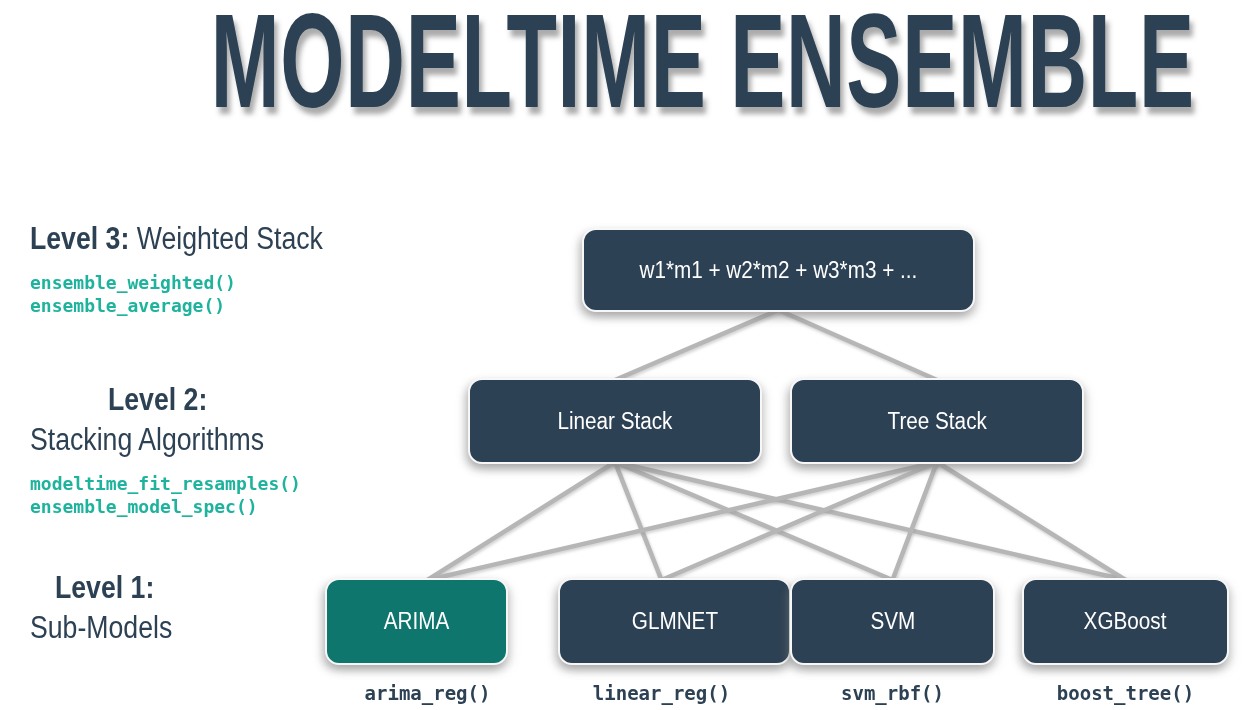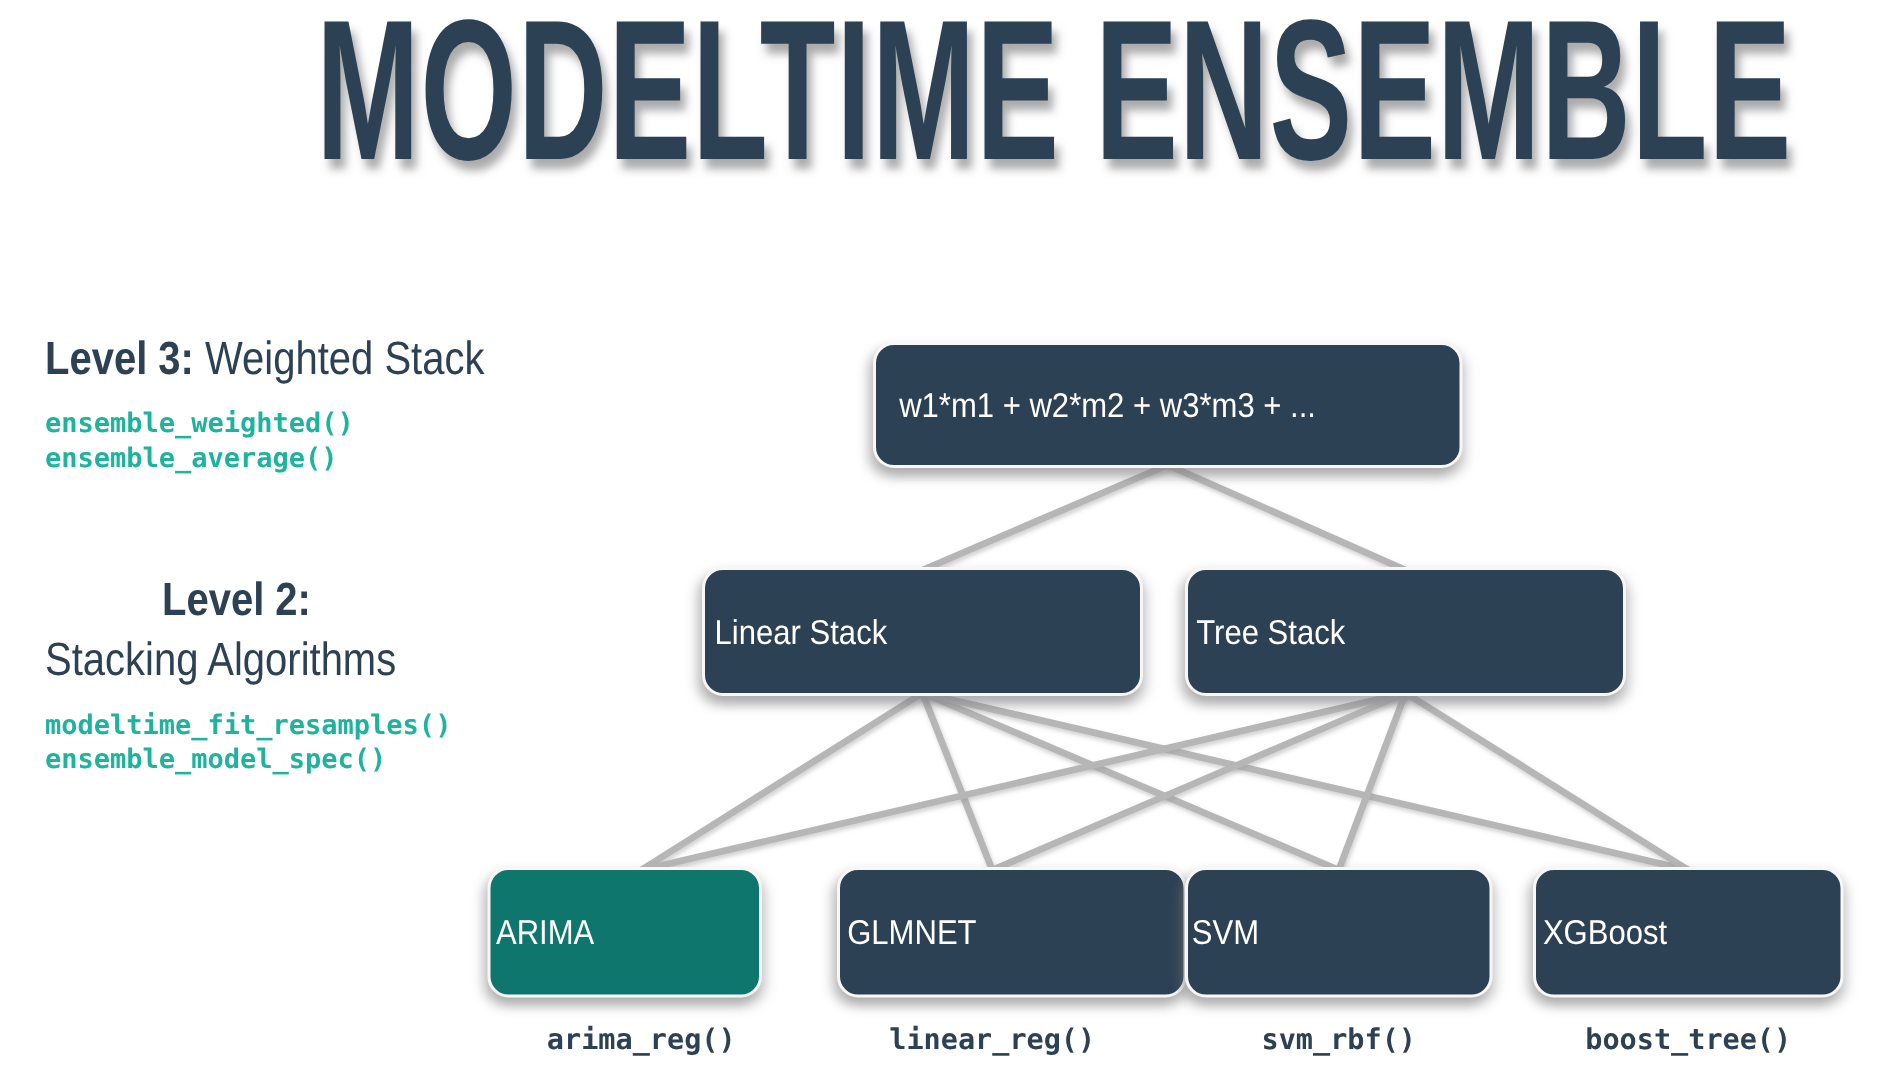--- a/index.html
+++ b/index.html
@@ -64,21 +64,21 @@
   }
 
   
   #edges { position: absolute; inset: 0; z-index: 1; }
   .node {
     position: absolute; z-index: 2;
     background: #2d4154;
     border: 2px solid #f7f7f7;
     border-radius: 14px;
     box-sizing: border-box;
-    display: flex; align-items: center; 
+    display: flex; align-items: center; justify-content: center;
     box-shadow: -3px 5px 8px rgba(120,120,120,0.45), 3px 5px 8px rgba(140,140,140,0.35);
   }
   .node-label {
     color: #ffffff;
     font-size: 23px; font-weight: normal;
     white-space: nowrap;
     display: inline-block;
     transform: scaleX(0.90);
     transform-origin: 50% 50%;
   }
@@ -120,20 +120,28 @@
     </div>
     <div class="level-line">
       <span class="squeeze level-rest">Stacking Algorithms</span>
     </div>
     <div class="fn-list">
       <div class="fn-line" style="color: rgb(29, 179, 156);">modeltime_fit_resamples()</div>
       <div class="fn-line" style="color: rgb(29, 179, 156);">ensemble_model_spec()</div>
     </div>
   </div>
 
+  <div class="level-block" id="level1-block" style="color: rgb(45, 65, 84);">
+    <div class="level-line">
+      <span class="squeeze level-bold">Level 1:</span>
+    </div>
+    <div class="level-line">
+      <span class="squeeze level-rest">Sub-Models</span>
+    </div>
+  </div>
 
   <svg id="edges" width="1256" height="710" viewBox="0 0 1256 710">
     <defs>
       <filter id="edgeShadow" x="-20%" y="-20%" width="140%" height="140%">
         <feDropShadow dx="1" dy="2" stdDeviation="1.5" flood-color="#999999" flood-opacity="0.45"></feDropShadow>
       </filter>
     </defs>
     <g id="edge-group">
         <line x1="778.5" y1="310" x2="615" y2="380" stroke="#b6b6b6" stroke-width="4.5" stroke-linecap="round" filter="url(#edgeShadow)"></line>
         <line x1="778.5" y1="310" x2="937" y2="380" stroke="#b6b6b6" stroke-width="4.5" stroke-linecap="round" filter="url(#edgeShadow)"></line>

